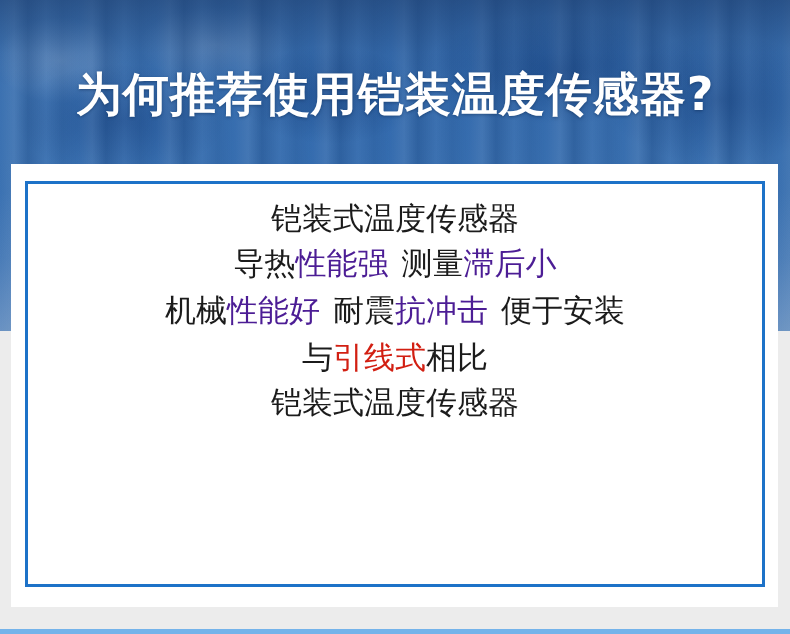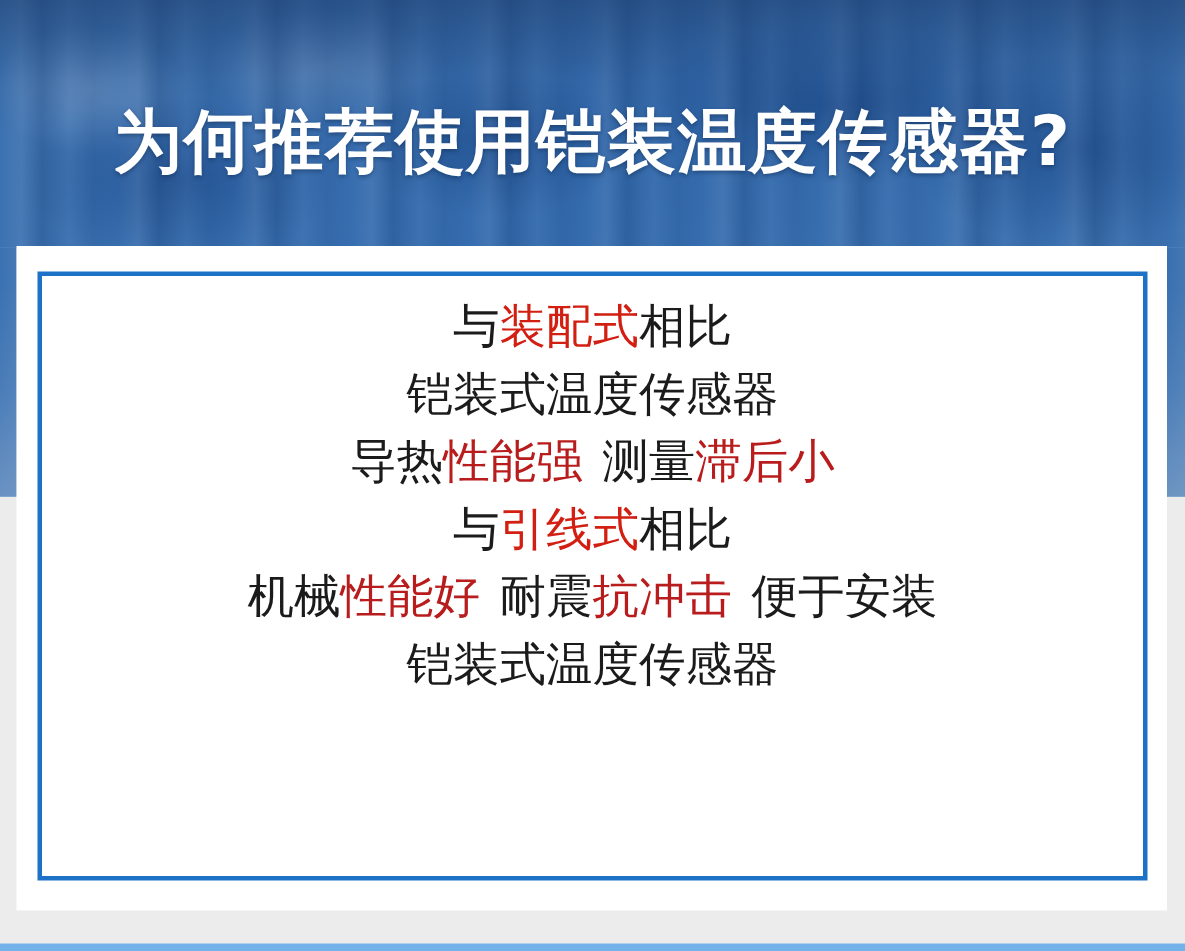--- a/index.html
+++ b/index.html
@@ -101,21 +101,21 @@
   .line {
     width:100%;
     text-align:center;
     font-size:31px;
     line-height:45px;
     color:#1b1b1b;
     white-space:nowrap;
     font-weight:500;
   }
   .seg-red  { color:#d21f12; }
-  .seg-blue { color:#b91c1c; }
+  .seg-blue { color:#4c1d95;font-family:Liberation Mono, monospace; }
   .gap { display:inline-block; width:13px; }
 
   
   .gray-band {
     position:absolute; left:0; top:607px;
     width:790px; height:22px;
     background:#ececec;
   }
   .blue-strip {
     position:absolute; left:0; top:629px;
@@ -137,24 +137,23 @@
   <div class="hero-sliver right">
     <div class="photo" style="top:-165px; left:-778px;"></div>
   </div>
 
   <div class="hero-title">为何推荐使用铠装温度传感器?</div>
 
   <div class="panel"></div>
   <div class="frame"></div>
 
   <div class="lines" id="lines">
-      <div class="line"><span class="">与</span><span class="seg-red">装配式</span><span class="">相比</span></div>
       <div class="line"><span class="">铠装式温度传感器</span></div>
       <div class="line"><span class="">导热</span><span class="seg-blue">性能强</span><span class="gap"></span><span class="">测量</span><span class="seg-blue">滞后小</span></div>
+      <div class="line"><span class="">机械</span><span class="seg-blue">性能好</span><span class="gap"></span><span class="">耐震</span><span class="seg-blue">抗冲击</span><span class="gap"></span><span class="">便于安装</span></div>
       <div class="line"><span class="">与</span><span class="seg-red">引线式</span><span class="">相比</span></div>
-      <div class="line"><span class="">机械</span><span class="seg-blue">性能好</span><span class="gap"></span><span class="">耐震</span><span class="seg-blue">抗冲击</span><span class="gap"></span><span class="">便于安装</span></div>
       <div class="line"><span class="">铠装式温度传感器</span></div>
     </div>
 
   <div class="gray-band"></div>
   <div class="blue-strip"></div>
 
 </div>
 
 </body></html>

